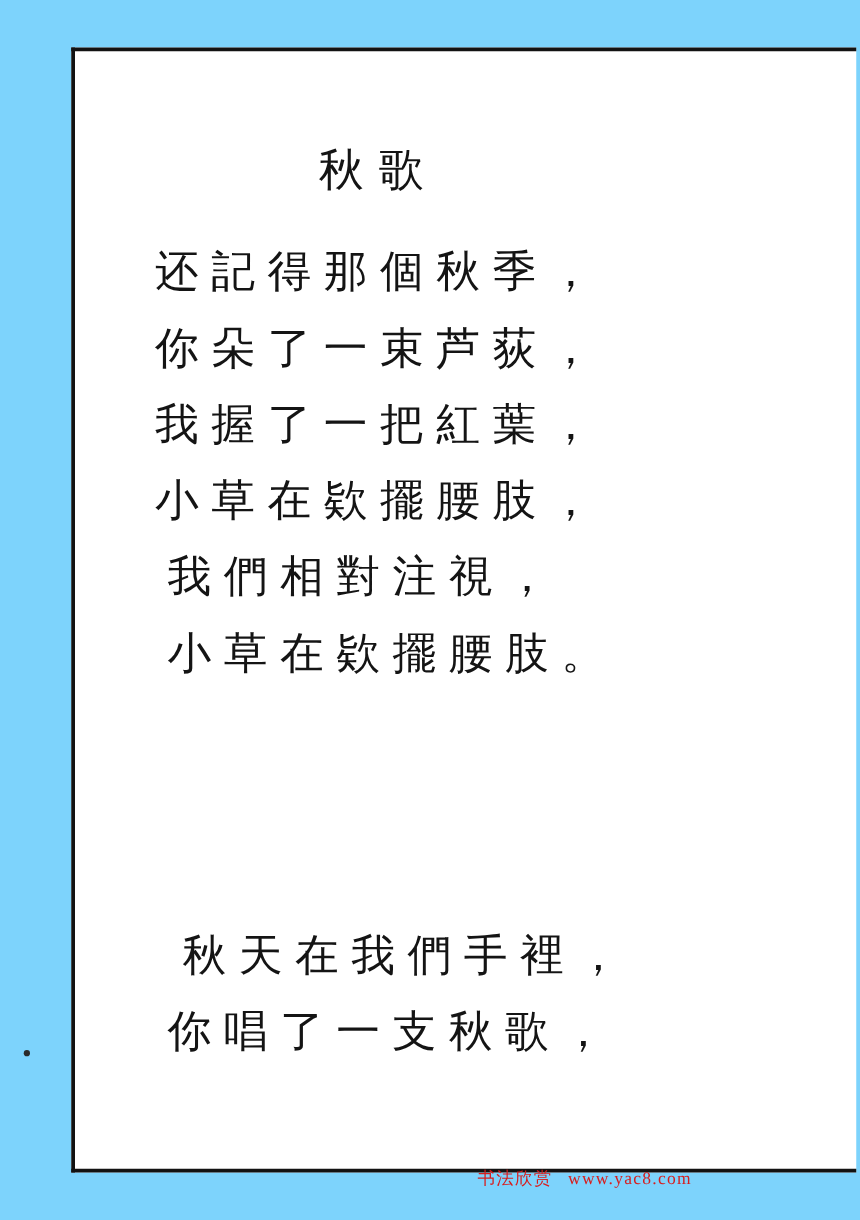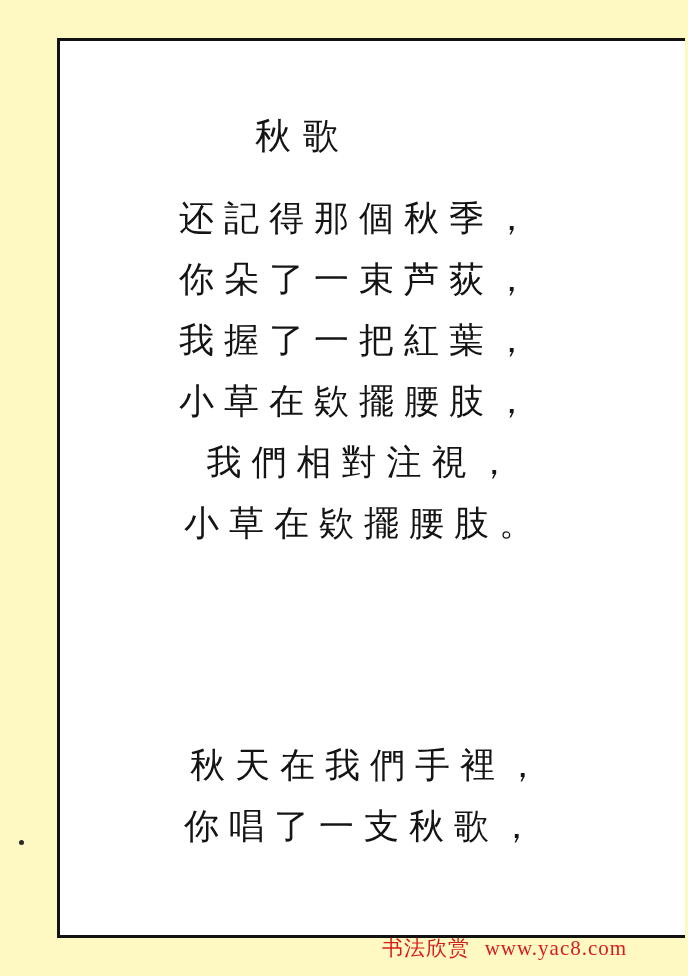--- a/index.html
+++ b/index.html
@@ -15,21 +15,21 @@
     overflow: hidden;
   }
 
   
   #page {
     position: absolute;
     left: 0;
     top: 0;
     width: 688px;
     height: 976px;
-    background: #fef9c3;
+    background: #7dd3fc;
   }
 
   
   #ink-frame {
     position: absolute;
     left: 57px;
     top: 38px;
     width: 628px;
     height: 900px;
     border-left: 3px solid #121212;
@@ -64,21 +64,20 @@
     color: #141414;
     font-weight: 500;
     white-space: nowrap;
   }
 
   
   .stanza {
     position: absolute;
     left: 124px;
     width: 470px;
-    text-align: center;
   }
   #stanza-1 { top: 188px; }
   #stanza-2 { top: 735px; }
 
   .verse-line {
     font-family: "DejaVu Sans", sans-serif;
     font-size: 35px;
     line-height: 61px;
     letter-spacing: 10px;
     color: #141414;
@@ -87,21 +86,21 @@
   .verse-line.indent-1 { padding-left: 10px; }
   .verse-line.indent-2 { padding-left: 22px; }
 
   
   #footer {
     position: absolute;
     left: 382px;
     top: 934px;
     white-space: nowrap;
     font-family: "DejaVu Sans", sans-serif;
-    font-size: 21px;
+    font-size: 14px;
     text-align: center;
   }
   #footer-site-cn {
     color: #d81c1c;
     letter-spacing: 1px;
   }
   #footer-site-url {
     color: #d81c1c;
     letter-spacing: 1px;
     font-family: "Liberation Serif", serif;

